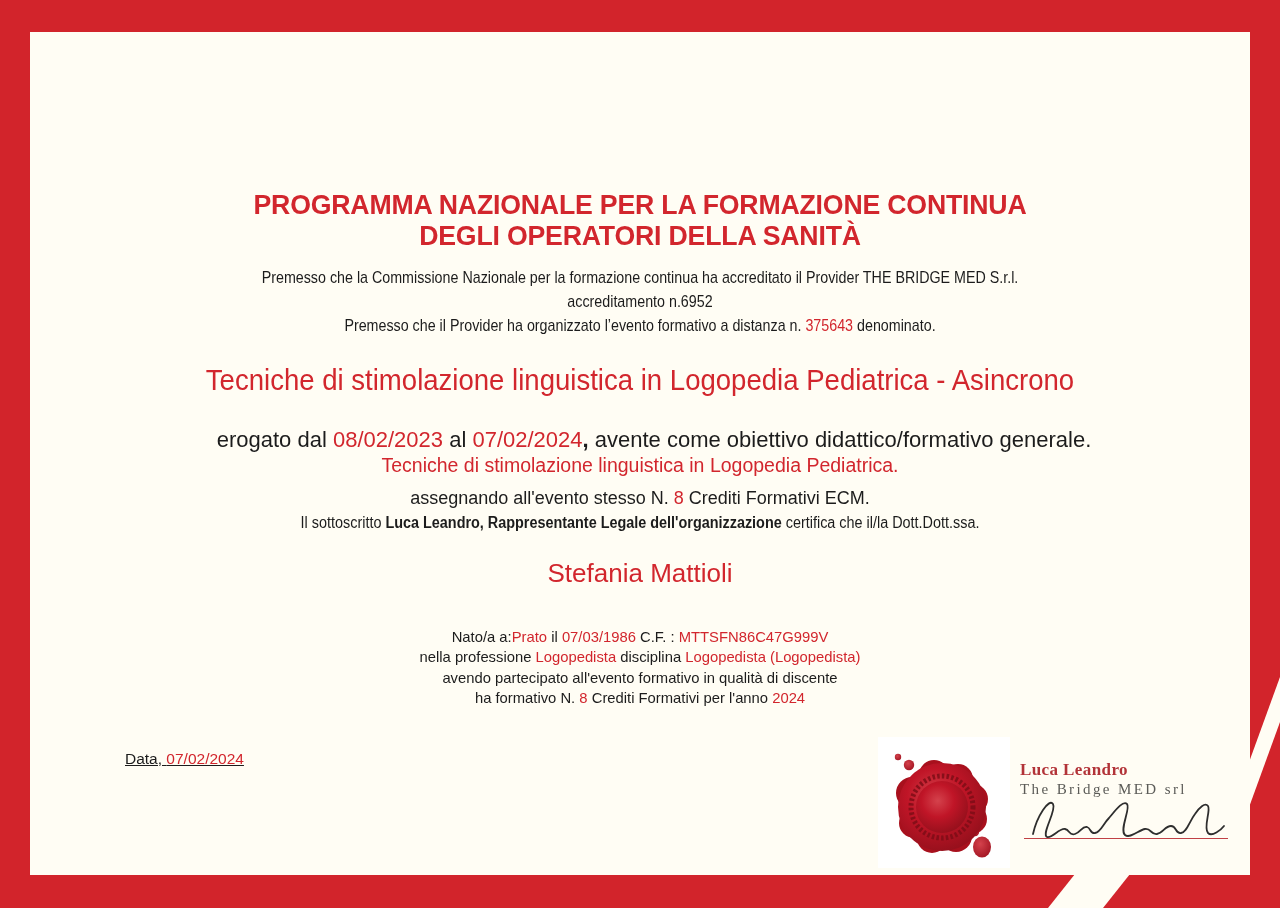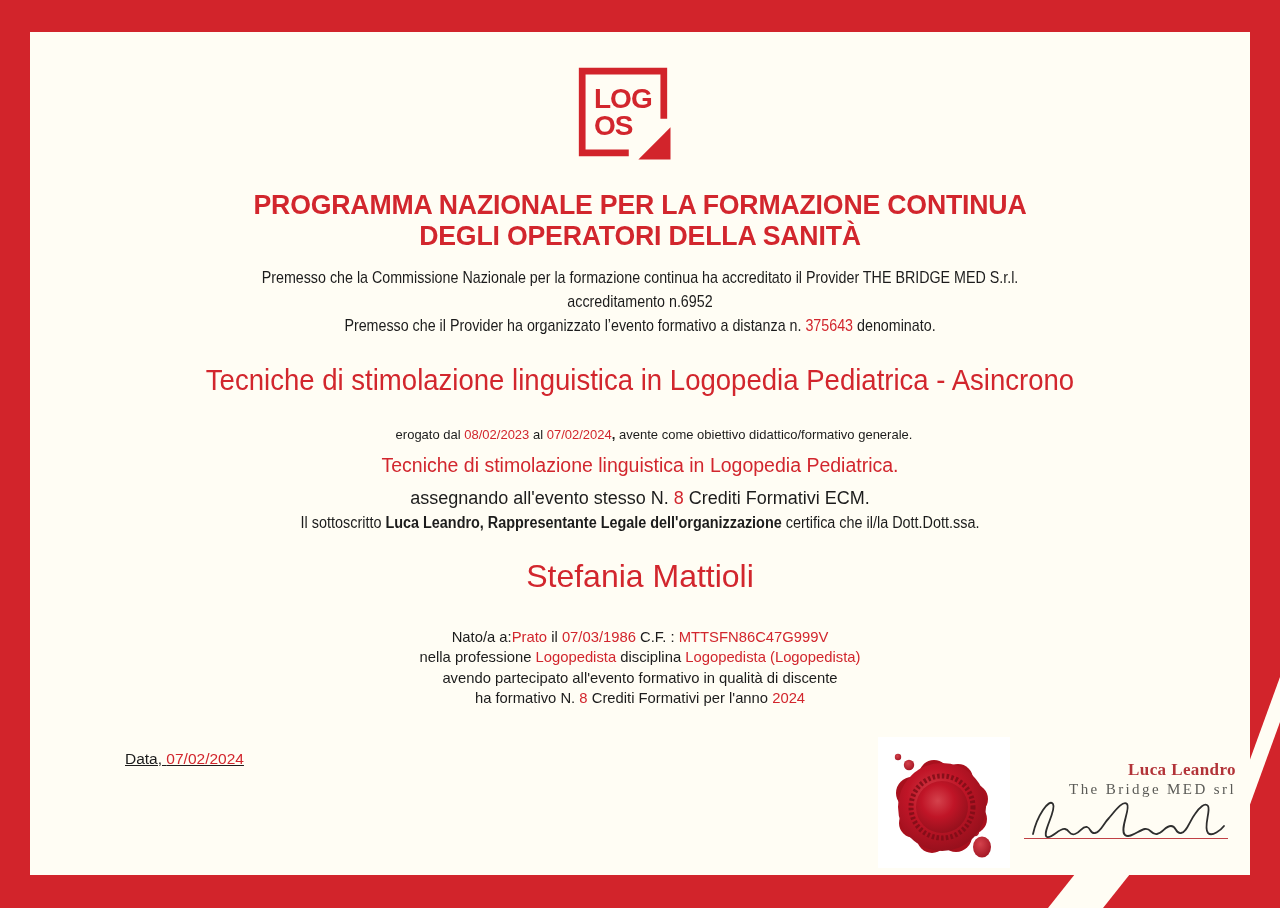--- a/index.html
+++ b/index.html
@@ -40,59 +40,49 @@
     transform:scaleX(.97);transform-origin:50% 50%;letter-spacing:-0.2px;
   }
   .premise{
     font-size:15.7px;line-height:24.4px;
     transform:scaleX(.91);transform-origin:50% 50%;
   }
   .course-title{
     color:var(--accent);font-size:29px;font-weight:400;
     transform:scaleX(.95);transform-origin:50% 50%;
   }
-  .erogato{font-size:13px;margin-left:28px;}
+  .erogato{font-size:22px;margin-left:28px;}
   .objective{color:var(--accent);font-size:19.5px;}
   .credits{font-size:18px;}
   .undersigned{font-size:16px;transform:scaleX(.9);transform-origin:50% 50%;}
-  .recipient{color:var(--accent);font-size:32px;}
+  .recipient{color:var(--accent);font-size:26px;}
   .details{font-size:14.8px;line-height:20.6px;}
   .date-line{font-size:15.5px;text-decoration:underline;}
 
   
   .seal-box{position:absolute;left:878px;top:737px;width:132px;height:131px;background:#ffffff;}
-  .signatory{position:absolute;left:1020px;top:760px;width:216px;text-align:right;
+  .signatory{position:absolute;left:1020px;top:760px;width:216px;text-align:left;
     font-family:"Liberation Serif","DejaVu Serif",serif;}
   .signatory-name{font-size:17px;font-weight:700;color:var(--sealname);letter-spacing:.4px;}
   .signatory-company{font-size:15px;color:var(--company);letter-spacing:2.4px;margin-top:1px;white-space:nowrap;}
   .signature-svg{position:absolute;left:2px;top:28px;}
   .signature-underline{position:absolute;left:4px;top:78px;width:204px;height:0;
     border-top:1.5px solid var(--underline);}
 </style>
 </head>
 <body>
 
 <div class="paper"></div>
 
 <svg class="decor-svg" width="1280" height="908" viewBox="0 0 1280 908">
   <polygon points="1248,765 1280,677 1280,722 1248,810" fill="#fffdf4"></polygon>
   <polygon points="1075,874 1130,874 1103,908 1048,908" fill="#fffdf4"></polygon>
 </svg>
 
 <div class="logo">
-  <div class="logo-square">
-    <svg width="96" height="96" viewBox="0 0 100 100" style="overflow:visible">
-      <path d="M 56 92.5 L 7.5 92.5 L 7.5 7.5 L 92.5 7.5 L 92.5 57" fill="none" stroke="#d2242b" stroke-width="7"></path>
-      <polygon points="66,99.5 99.5,99.5 99.5,66" fill="#d2242b"></polygon>
-    </svg>
-    <div class="logo-square-text">
-      <div>LOG</div>
-      <div>OS</div>
-    </div>
-  </div>
 </div>
 
 <div class="center-line prog-heading" style="top:189px">PROGRAMMA NAZIONALE PER LA FORMAZIONE CONTINUA</div>
 <div class="center-line prog-heading" style="top:220px">DEGLI OPERATORI DELLA SANITÀ</div>
 
 <div class="center-line premise" style="top:266px">Premesso che la Commissione Nazionale per la formazione continua ha accreditato il Provider THE BRIDGE MED S.r.l.</div>
 <div class="center-line premise" style="top:290px">accreditamento n.6952</div>
 <div class="center-line premise" style="top:314px"><span>Premesso che il Provider ha organizzato l’evento formativo a distanza n. </span><span class="red">375643</span><span> denominato.</span></div>
 
 <div class="center-line course-title" style="top:364px">Tecniche di stimolazione linguistica in Logopedia Pediatrica - Asincrono</div>

